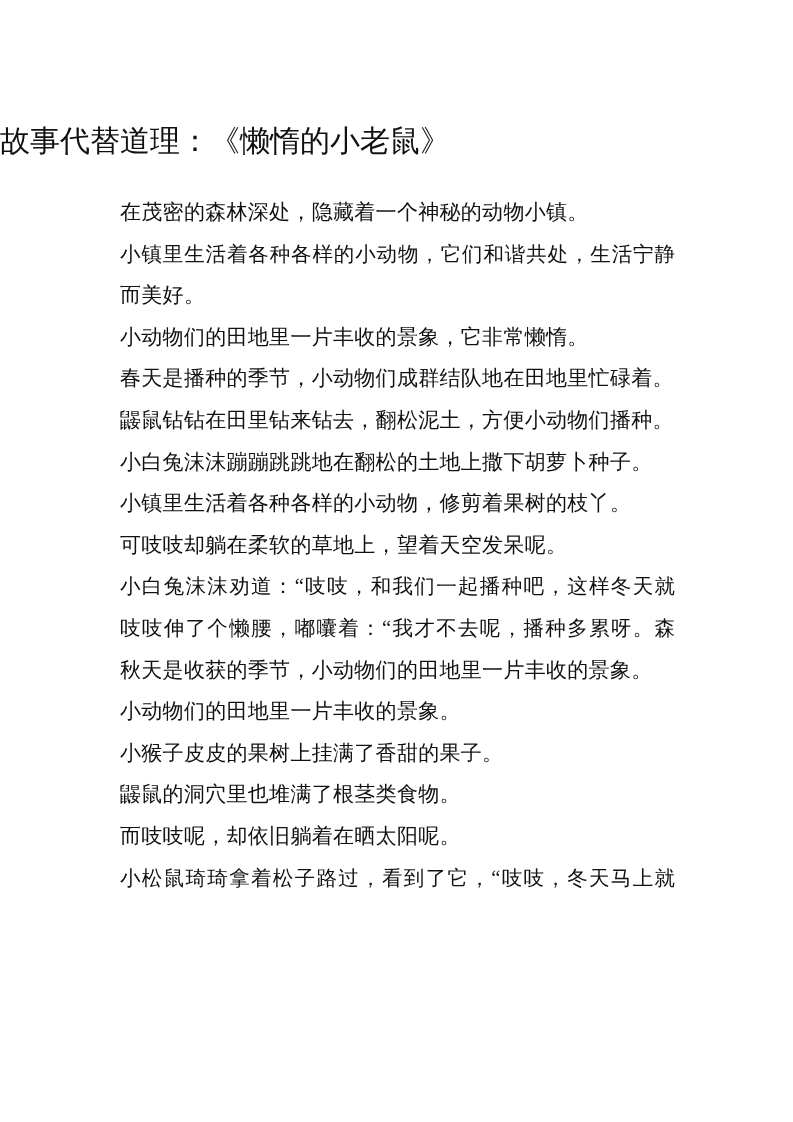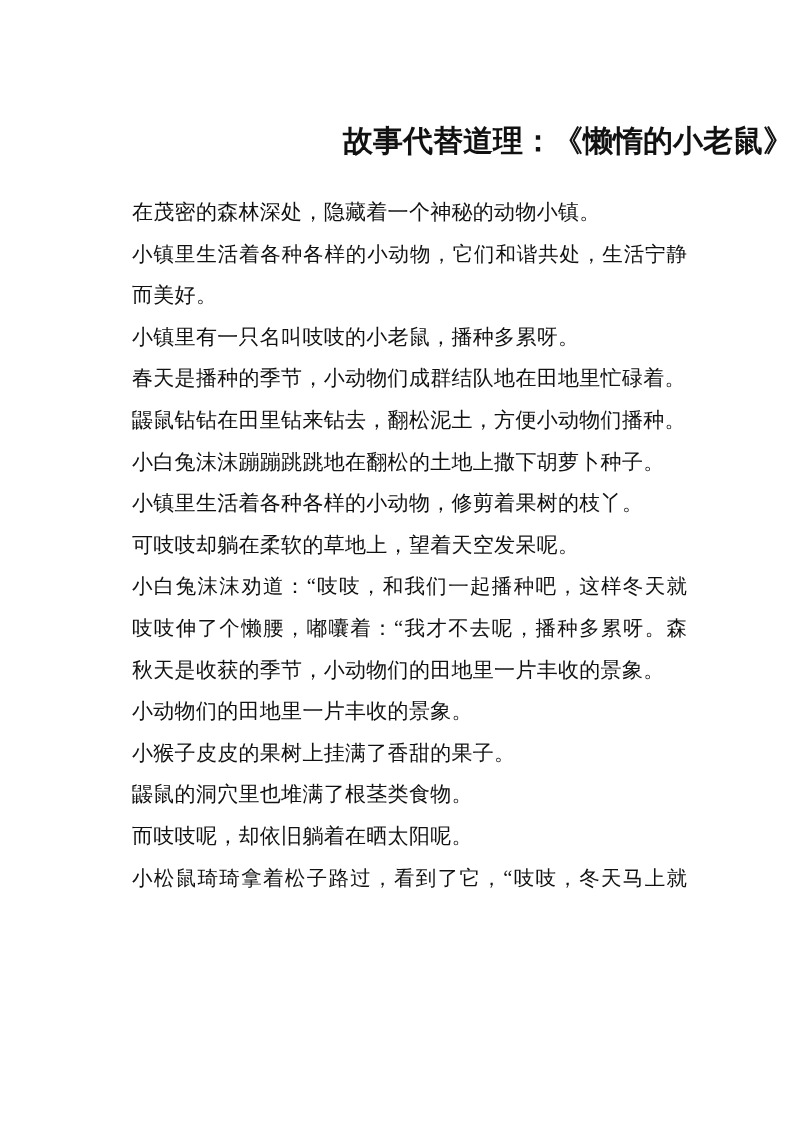--- a/index.html
+++ b/index.html
@@ -14,30 +14,30 @@
       background: #ffffff;
       color: #111111;
       font-family: "Liberation Serif", serif;
       overflow: hidden;
     }
     .doc-title {
       position: absolute;
       top: 119px;
       left: 0;
       width: 100%;
-      text-align: right;
+      text-align: left;
       font-size: 30px;
-      font-weight: bold;
+      font-weight: normal;
       line-height: 44px;
       white-space: nowrap;
     }
     .doc-body {
       position: absolute;
       top: 192px;
-      left: 132px;
+      left: 120px;
       width: 555px;
     }
     .line {
       height: 41.6px;
       line-height: 41.6px;
       font-size: 21px;
       letter-spacing: 0.3px;
       white-space: nowrap;
       overflow: visible;
     }
@@ -53,21 +53,21 @@
 </head>
 <body>
 
 <div class="page">
   <div class="doc-title">故事代替道理：《懒惰的小老鼠》</div>
 
   <div class="doc-body">
     <div class="line">在茂密的森林深处，隐藏着一个神秘的动物小镇。</div>
     <div class="line fill">小镇里生活着各种各样的小动物，它们和谐共处，生活宁静</div>
     <div class="line">而美好。</div>
-    <div class="line">小镇里有一只名叫吱吱的小老鼠，播种多累呀。</div>
+    <div class="line">小动物们的田地里一片丰收的景象，它非常懒惰。</div>
     <div class="line">春天是播种的季节，小动物们成群结队地在田地里忙碌着。</div>
     <div class="line">鼹鼠钻钻在田里钻来钻去，翻松泥土，方便小动物们播种。</div>
     <div class="line">小白兔沫沫蹦蹦跳跳地在翻松的土地上撒下胡萝卜种子。</div>
     <div class="line">小镇里生活着各种各样的小动物，修剪着果树的枝丫。</div>
     <div class="line">可吱吱却躺在柔软的草地上，望着天空发呆呢。</div>
     <div class="line fill">小白兔沫沫劝道：“吱吱，和我们一起播种吧，这样冬天就</div>
     <div class="line fill">吱吱伸了个懒腰，嘟囔着：“我才不去呢，播种多累呀。森</div>
     <div class="line">秋天是收获的季节，小动物们的田地里一片丰收的景象。</div>
     <div class="line">小动物们的田地里一片丰收的景象。</div>
     <div class="line">小猴子皮皮的果树上挂满了香甜的果子。</div>

